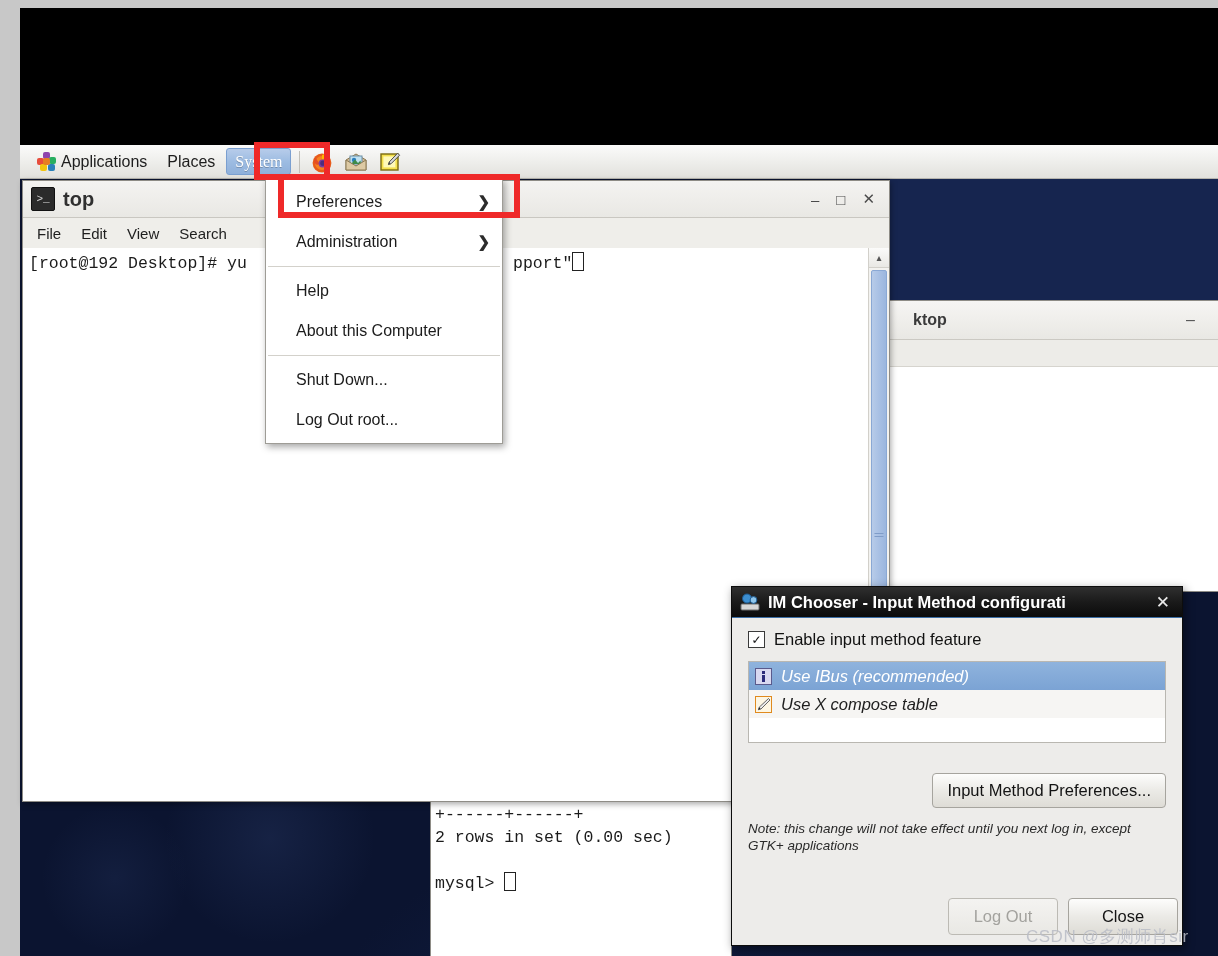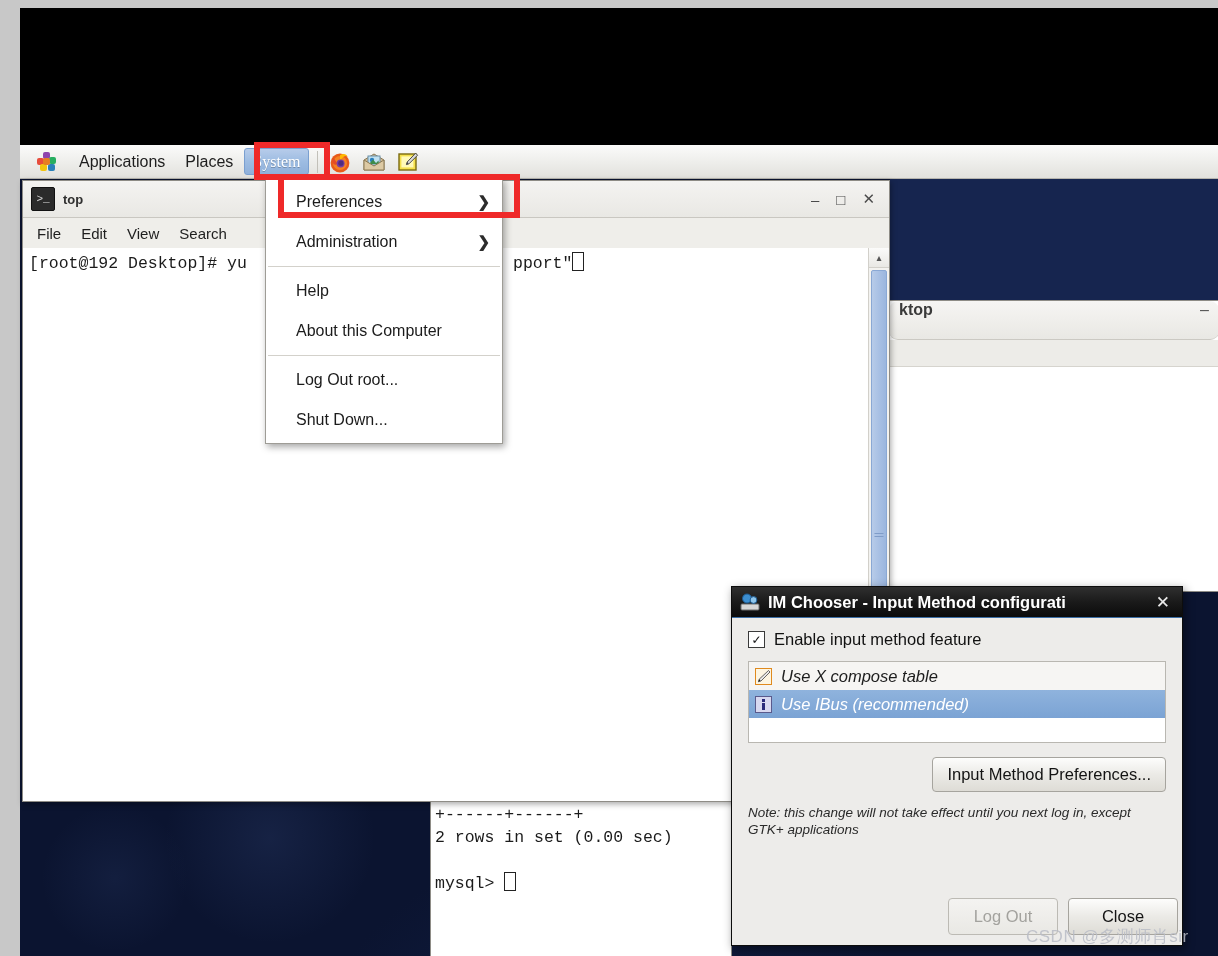--- a/index.html
+++ b/index.html
@@ -24,21 +24,21 @@
       linear-gradient(180deg,#16254f 0%,#101c3e 45%,#0a1330 100%);
   }
   .wallpaper-strip-right{position:absolute;left:890px;top:178px;width:328px;height:140px;
      background:#16254f;}
 
   
   .panel{position:absolute;left:20px;top:145px;width:1198px;height:33px;
     background:linear-gradient(180deg,#fbfbfa 0%,#ededea 55%,#e2e1dd 100%);
     border-bottom:1px solid #b6b4ae;display:flex;align-items:center;}
   .panel-menu{display:flex;align-items:center;height:100%;padding:0 0 0 8px;}
-  .panel-item{display:flex;align-items:center;gap:22px;height:25px;padding:0 9px;margin-right:2px;
+  .panel-item{display:flex;align-items:center;gap:4px;height:25px;padding:0 9px;margin-right:2px;
      font-size:16px;color:#1d1d1d;border-radius:3px;}
   .panel-item.active{
      background:linear-gradient(180deg,#b7ccea 0%,#9dbce2 50%,#8fb0da 100%);
      border:1px solid #7a9fd0;color:#ffffff;font-weight:400;
      text-shadow:0 1px 0 rgba(0,0,0,.25);padding:0 8px;height:25px;font-family:Liberation Serif, serif;}
   .panel-sep{width:1px;height:22px;background:#c2c0b9;margin:0 6px;}
   .panel-launchers{display:flex;align-items:center;gap:10px;padding-left:4px;}
   .launcher{width:24px;height:24px;display:block;}
 
   
@@ -56,21 +56,21 @@
 
   
   .term{position:absolute;left:22px;top:180px;width:866px;height:620px;
     background:#ffffff;border:1px solid #8e8c86;box-shadow:1px 2px 6px rgba(0,0,0,.35);z-index:30;}
   .term-title{height:36px;
     background:linear-gradient(180deg,#f4f3f1 0%,#e9e8e4 100%);
     border-bottom:1px solid #c9c7c1;display:flex;align-items:center;padding:0 8px;}
   .term-ico{width:22px;height:22px;background:#2b2b2b;border:1px solid #111;border-radius:2px;
      color:#d8d8d8;font-size:11px;font-family:"Liberation Mono",monospace;
      display:flex;align-items:center;justify-content:center;margin-right:8px;}
-  .term-title-text{font-size:13px;color:#303030;font-weight:600;flex:1;}
+  .term-title-text{font-size:20px;color:#303030;font-weight:600;flex:1;}
   .wbtns{display:flex;align-items:center;gap:17px;padding-right:6px;color:#4a4a4a;font-size:15px;}
   .term-menubar{height:30px;background:#efeeea;border-bottom:1px solid #d6d4ce;
      display:flex;align-items:center;padding:0 6px;gap:4px;}
   .tm{font-size:15px;color:#1e1e1e;padding:2px 8px;}
   .term-body{position:absolute;left:0;right:0;top:67px;bottom:0;background:#fff;overflow:hidden;}
   .term-text{position:absolute;left:6px;top:4px;right:24px;
      font-family:"Liberation Mono", monospace;font-size:16.5px;line-height:23px;color:#1b1b1b;
      white-space:pre;}
   .cursor-box{display:inline-block;width:10px;height:17px;border:1.5px solid #222;
      vertical-align:-3px;}
@@ -84,21 +84,21 @@
      background:linear-gradient(90deg,#b7cbe8,#a8c0e4 50%,#9bb6de);
      border:1px solid #8aa8d4;border-radius:2px;}
   .sb-grip{position:absolute;left:50%;top:50%;transform:translate(-50%,-50%);
      width:9px;height:6px;
      background:repeating-linear-gradient(180deg,#7f9cc8 0 1px,transparent 1px 3px);}
 
   
   .bgwin{position:absolute;left:888px;top:300px;width:330px;height:290px;
     background:#ffffff;border:1px solid #8e8c86;z-index:20;overflow:hidden;}
   .bgwin-title{height:38px;background:linear-gradient(180deg,#f6f5f3,#e9e8e4);
-    border-bottom:1px solid #cbc9c3;display:flex;align-items:flex-start;padding:0 10px;border-radius:9px;}
+    border-bottom:1px solid #cbc9c3;display:flex;align-items:center;padding:0 24px;}
   .bgwin-title-text{font-size:16px;font-weight:600;color:#3a3a3a;flex:1;}
   .bgwin-min{font-size:16px;color:#555;}
   .bgwin-menubar{height:26px;background:#edece8;border-bottom:1px solid #d6d4ce;}
   .bgwin-body{position:absolute;left:0;right:0;top:65px;bottom:0;background:#fff;
     font-family:"Liberation Mono",monospace;font-size:16.5px;line-height:23px;color:#1b1b1b;
     white-space:pre;padding:4px 0 0 4px;}
 
   
   .mysqlwin{position:absolute;left:430px;top:778px;width:300px;height:178px;
     background:#ffffff;border:1px solid #8e8c86;border-top:none;z-index:25;overflow:hidden;}
@@ -123,21 +123,21 @@
   .imc-check{display:flex;align-items:center;gap:9px;font-size:16.5px;color:#111;margin-bottom:12px;}
   .cbox{width:15px;height:15px;border:1px solid #3a3a3a;background:#fff;
     display:flex;align-items:center;justify-content:center;font-size:12px;color:#111;line-height:1;}
   .imc-h{font-size:16.5px;font-weight:bold;color:#111;margin:2px 0 8px 0;}
   .imc-list{border:1px solid #b9b7b1;background:#f6f5f3;}
   .imc-row{display:flex;align-items:center;gap:9px;height:28px;padding:0 6px;
     font-size:16.5px;font-style:italic;color:#1d1d1d;}
   .imc-row.sel{background:linear-gradient(180deg,#8fb3dd,#7ba3d4);color:#ffffff;}
   .imc-row.blank{height:24px;background:#ffffff;}
   .ico16{width:17px;height:17px;flex:none;position:relative;}
-  .imc-btnrow{display:flex;justify-content:flex-end;margin-top:14px;}
+  .imc-btnrow{display:flex;justify-content:flex-end;margin-top:30px;}
   .btn{background:linear-gradient(180deg,#fdfdfc 0%,#ebeae6 50%,#dedcd6 100%);
     border:1px solid #a6a49e;border-radius:4px;font-size:16.5px;color:#141414;
     padding:7px 14px;}
   .btn.dis{color:#a3a29e;background:linear-gradient(180deg,#f4f3f1,#e9e8e4);border-color:#bcbab4;}
   .imc-note{font-size:13.5px;font-style:italic;color:#2a2a2a;line-height:17px;margin-top:12px;}
   .imc-foot{position:absolute;right:4px;bottom:10px;display:flex;gap:10px;align-items:center;}
   .imc-foot .btn{min-width:110px;text-align:center;padding:8px 10px;}
 
   
   .redbox{position:absolute;border:6px solid #ef2929;z-index:90;pointer-events:none;}
@@ -269,24 +269,24 @@
     </div>
     <div class="menu-sep"></div>
     <div class="mi">
       <span>Help</span>
     </div>
     <div class="mi">
       <span>About this Computer</span>
     </div>
     <div class="menu-sep"></div>
     <div class="mi">
+      <span>Shut Down...</span>
+    </div>
+    <div class="mi">
       <span>Log Out root...</span>
-    </div>
-    <div class="mi">
-      <span>Shut Down...</span>
     </div>
   </div>
 
   <div class="imc">
     <div class="imc-title">
       <span class="imc-icon">
         <svg width="20" height="20" viewBox="0 0 20 20">
           <rect x="1" y="12" width="18" height="6" rx="1" fill="#d7d7d7" stroke="#6b6b6b"></rect>
           <circle cx="7" cy="6.5" r="4.5" fill="#3c8ed0" stroke="#1d5b92"></circle>
           <circle cx="13.5" cy="8" r="3.4" fill="#8fc6ec" stroke="#1d5b92"></circle>
@@ -297,40 +297,40 @@
     </div>
 
     <div class="imc-body">
       <label class="imc-check">
         <span class="cbox">✓</span>
         <span>Enable input method feature</span>
       </label>
 
 
       <div class="imc-list">
+        <div class="imc-row sel">
+          <span class="ico16">
+            <svg width="17" height="17" viewBox="0 0 17 17">
+              <rect x="0.5" y="0.5" width="16" height="16" fill="#d8d8f0" stroke="#5a5a8c"></rect>
+              <rect x="7" y="3" width="3" height="3" fill="#2a2a7a"></rect>
+              <rect x="7" y="7" width="3" height="7" fill="#2a2a7a"></rect>
+            </svg>
+          </span>
+          <span>Use IBus (recommended)</span>
+        </div>
         <div class="imc-row">
           <span class="ico16">
             <svg width="17" height="17" viewBox="0 0 17 17">
               <rect x="0.5" y="0.5" width="16" height="16" fill="#fdf6e3" stroke="#e08a1e"></rect>
               <path d="M13.5 2.5 L15 4 L6 13 L3.4 13.8 L4.2 11.2 Z" fill="#e9e9e9" stroke="#444" stroke-width=".8"></path>
               <path d="M3.4 13.8 L4.2 11.2 L5.6 12.5 Z" fill="#222"></path>
             </svg>
           </span>
           <span>Use X compose table</span>
         </div>
-        <div class="imc-row sel">
-          <span class="ico16">
-            <svg width="17" height="17" viewBox="0 0 17 17">
-              <rect x="0.5" y="0.5" width="16" height="16" fill="#d8d8f0" stroke="#5a5a8c"></rect>
-              <rect x="7" y="3" width="3" height="3" fill="#2a2a7a"></rect>
-              <rect x="7" y="7" width="3" height="7" fill="#2a2a7a"></rect>
-            </svg>
-          </span>
-          <span>Use IBus (recommended)</span>
-        </div>
         <div class="imc-row blank"></div>
       </div>
 
       <div class="imc-btnrow">
         <button class="btn">Input Method Preferences...</button>
       </div>
 
       <div class="imc-note">Note: this change will not take effect until you next log in, except GTK+ applications</div>
     </div>
 

